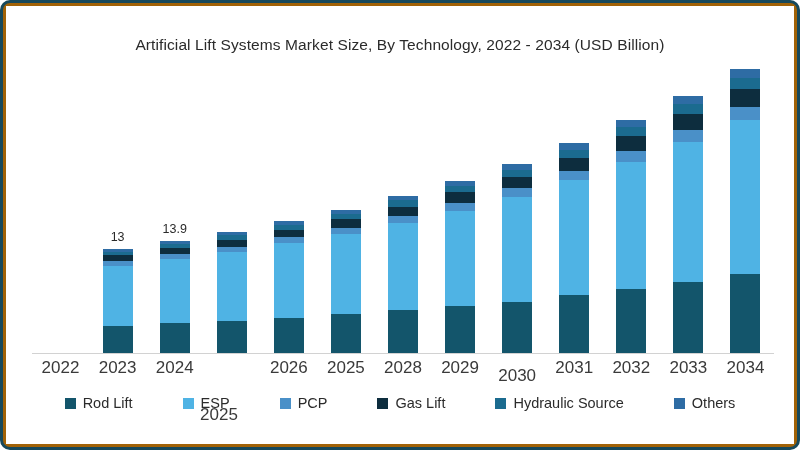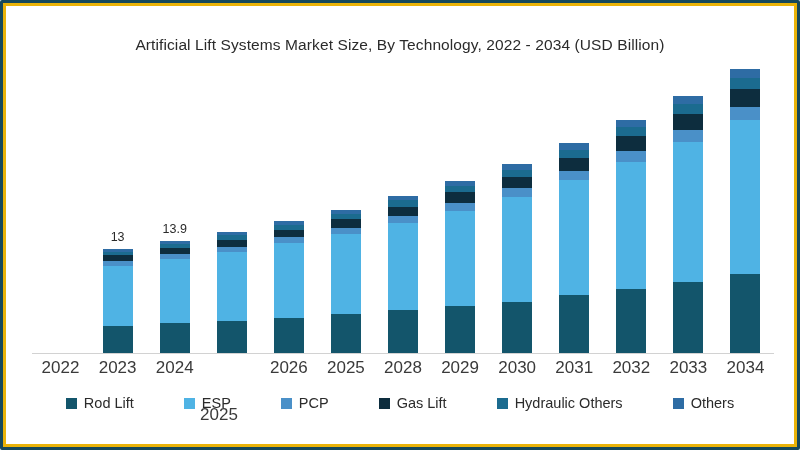--- a/index.html
+++ b/index.html
@@ -5,23 +5,23 @@
   * { box-sizing: border-box; margin: 0; padding: 0; }
   html, body {
     width: 800px; height: 450px;
     background: #ffffff;
     font-family: "Liberation Sans", sans-serif;
     overflow: hidden;
   }
   #frame {
     position: relative;
     width: 800px; height: 450px;
-    background: #eab308;
+    background: #a16207;
     border: 3px solid #16495c;
-    border-radius: 2px;
+    border-radius: 10px;
   }
   #inner {
     position: absolute;
     inset: 3px;
     background: #ffffff;
   }
 
   
   #chart-title {
     position: absolute;
@@ -262,21 +262,21 @@
 
     <div id="xlabels">
         <div class="xtick" style="left: 5.53846px;">2022</div>
         <div class="xtick" style="left: 62.6154px;">2023</div>
         <div class="xtick" style="left: 119.692px;">2024</div>
         <div class="xtick" style="left: 164px; margin-top: 47px;">2025</div>
         <div class="xtick" style="left: 233.846px; text-align: center;">2026</div>
         <div class="xtick" style="left: 290.923px;">2025</div>
         <div class="xtick" style="left: 348px;">2028</div>
         <div class="xtick" style="left: 405.077px;">2029</div>
-        <div class="xtick" style="left: 462.154px;">2030</div>
+        <div class="xtick" style="left: 462.154px; margin-top: 8px;">2030</div>
         <div class="xtick" style="left: 519.231px;">2031</div>
         <div class="xtick" style="left: 576.308px;">2032</div>
         <div class="xtick" style="left: 633.385px;">2033</div>
         <div class="xtick" style="left: 690.462px;">2034</div>
       </div>
 
     <div id="legend">
         <div class="legend-item">
           <span class="legend-swatch" style="background: rgb(19, 85, 107);"></span>
           <span class="legend-label">Rod Lift</span>
@@ -288,21 +288,21 @@
         <div class="legend-item">
           <span class="legend-swatch" style="background: rgb(74, 144, 200);"></span>
           <span class="legend-label">PCP</span>
         </div>
         <div class="legend-item">
           <span class="legend-swatch" style="background: rgb(13, 45, 62);"></span>
           <span class="legend-label">Gas Lift</span>
         </div>
         <div class="legend-item">
           <span class="legend-swatch" style="background: rgb(27, 107, 143);"></span>
-          <span class="legend-label">Hydraulic Others</span>
+          <span class="legend-label">Hydraulic Source</span>
         </div>
         <div class="legend-item">
           <span class="legend-swatch" style="background: rgb(46, 108, 164);"></span>
           <span class="legend-label">Others</span>
         </div>
       </div>
 
 
   </div>
 </div>

